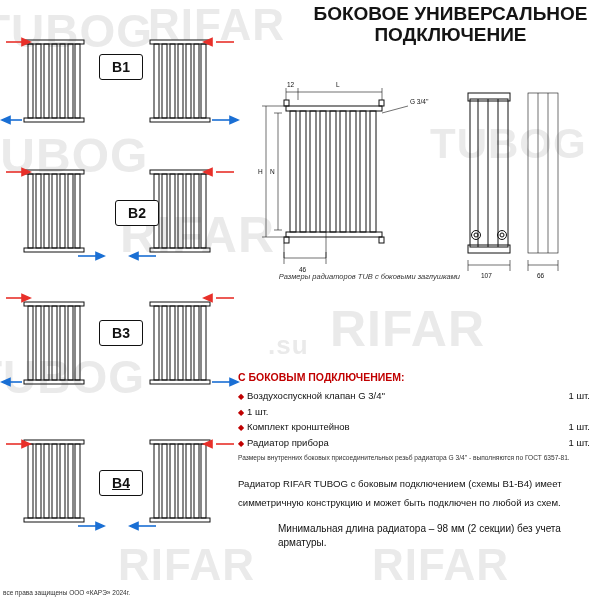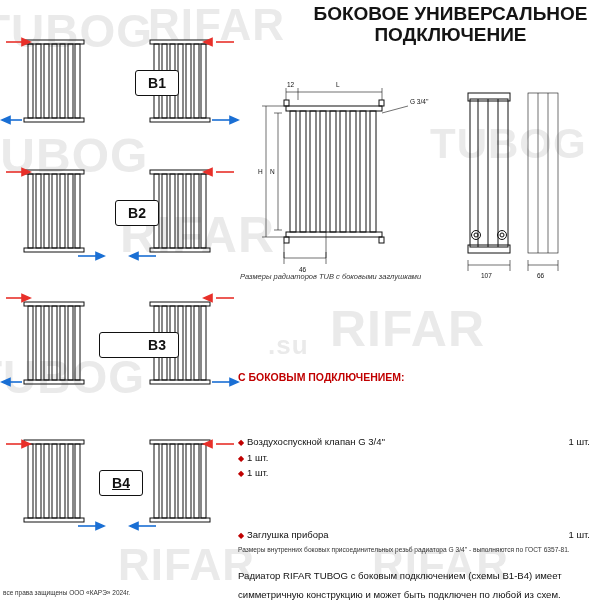--- a/index.html
+++ b/index.html
@@ -54,21 +54,21 @@
     font-size:14px;font-weight:700;
     display:flex;align-items:center;justify-content:center;
     color:#111;
   }
   
   .tech{
     position:absolute;left:240px;top:80px;width:210px;height:205px;z-index:2;
   }
   .tech-caption{
     position:absolute;left:240px;top:272px;width:220px;
-    text-align:left;
+    text-align:right;
     font-size:7.5px;color:#333;font-style:italic;
   }
   
   .sect{
     position:absolute;left:450px;top:85px;width:140px;height:190px;z-index:2;
   }
   
   .textblock{
     position:absolute;left:238px;top:360px;width:352px;z-index:2;
   }
@@ -76,21 +76,21 @@
   .tb-line2{font-size:10.5px;font-weight:700;color:#c00000;margin-top:11px;}
   .kit{margin-top:7px;}
   .kit-row{
     display:flex;align-items:baseline;
     font-size:9.5px;color:#111;
     margin-bottom:3.5px;
   }
   .kit-bullet{
     width:9px;flex:0 0 9px;color:#c00000;font-size:8px;line-height:11px;
   }
-  .kit-name{flex:1 1 auto;margin-top:46px;}
+  .kit-name{flex:1 1 auto;}
   .kit-qty{flex:0 0 auto;white-space:nowrap;text-align:center;}
   .note-small{
     margin-top:4px;
     font-size:6.6px;color:#333;line-height:9px;
   }
   .para{
     margin-top:12px;
     font-size:9.6px;line-height:19px;color:#111;
   }
   .para2{
@@ -174,21 +174,21 @@
       </g>
       <g stroke="#e8302a" stroke-width="1.6" fill="#e8302a">
         <line x1="234" y1="14" x2="216" y2="14"></line>
         <polygon points="212,10.5 212,17.5 204,14"></polygon>
       </g>
       <g stroke="#1a6fd4" stroke-width="1.6" fill="#1a6fd4">
         <line x1="212" y1="92" x2="230" y2="92"></line>
         <polygon points="230,88.5 230,95.5 238,92"></polygon>
       </g>
     </svg>
-    <div class="badge" style="left:99px;top:42px;margin-left:36px;">В1</div>
+    <div class="badge" style="left:99px;top:26px;">В1</div>
   </div>
 
   <div class="scheme" style="top:130px;">
     <svg width="240" height="112">
       <g stroke="#111" stroke-width="1" fill="none">
         <rect x="24" y="12" width="60" height="4"></rect>
         <rect x="24" y="90" width="60" height="4"></rect>
         <rect x="28" y="16" width="5" height="74"></rect>
         <rect x="36" y="16" width="5" height="74"></rect>
         <rect x="44" y="16" width="5" height="74"></rect>
@@ -262,21 +262,21 @@
       </g>
       <g stroke="#e8302a" stroke-width="1.6" fill="#e8302a">
         <line x1="234" y1="8" x2="216" y2="8"></line>
         <polygon points="212,4.5 212,11.5 204,8"></polygon>
       </g>
       <g stroke="#1a6fd4" stroke-width="1.6" fill="#1a6fd4">
         <line x1="212" y1="92" x2="230" y2="92"></line>
         <polygon points="230,88.5 230,95.5 238,92"></polygon>
       </g>
     </svg>
-    <div class="badge" style="left:99px;top:42px;padding-left:36px;">В3</div>
+    <div class="badge" style="left:99px;top:30px;">В3</div>
   </div>
 
   <div class="scheme" style="top:400px;">
     <svg width="240" height="112">
       <g stroke="#111" stroke-width="1" fill="none">
         <rect x="24" y="12" width="60" height="4"></rect>
         <rect x="24" y="90" width="60" height="4"></rect>
         <rect x="28" y="16" width="5" height="74"></rect>
         <rect x="36" y="16" width="5" height="74"></rect>
         <rect x="44" y="16" width="5" height="74"></rect>
@@ -424,25 +424,26 @@
       <span class="kit-bullet">◆</span>
       <span class="kit-name">Воздухоспускной клапан G 3/4''</span>
       <span class="kit-qty">1 шт.</span>
     </div>
     <div class="kit-row">
       <span class="kit-bullet">◆</span>
       <span class="kit-qty">1 шт.</span>
     </div>
     <div class="kit-row">
       <span class="kit-bullet">◆</span>
+      <span class="kit-name">Комплект кронштейнов</span>
       <span class="kit-qty">1 шт.</span>
     </div>
     <div class="kit-row">
       <span class="kit-bullet">◆</span>
-      <span class="kit-name">Заглушка прибора</span>
+      <span class="kit-name">Радиатор прибора</span>
       <span class="kit-qty">1 шт.</span>
     </div>
   </div>
 
   <div class="note-small">Размеры внутренних боковых присоединительных резьб радиатора G 3/4'' - выполняются по ГОСТ 6357-81.</div>
 
   <div class="para">Радиатор RIFAR TUBOG с боковым подключением (схемы В1-В4) имеет симметричную конструкцию и может быть подключен по любой из схем.</div>
   <div class="para3">Минимальная длина радиатора – 98 мм (2 секции) без учета арматуры.</div>
 </div>
 

